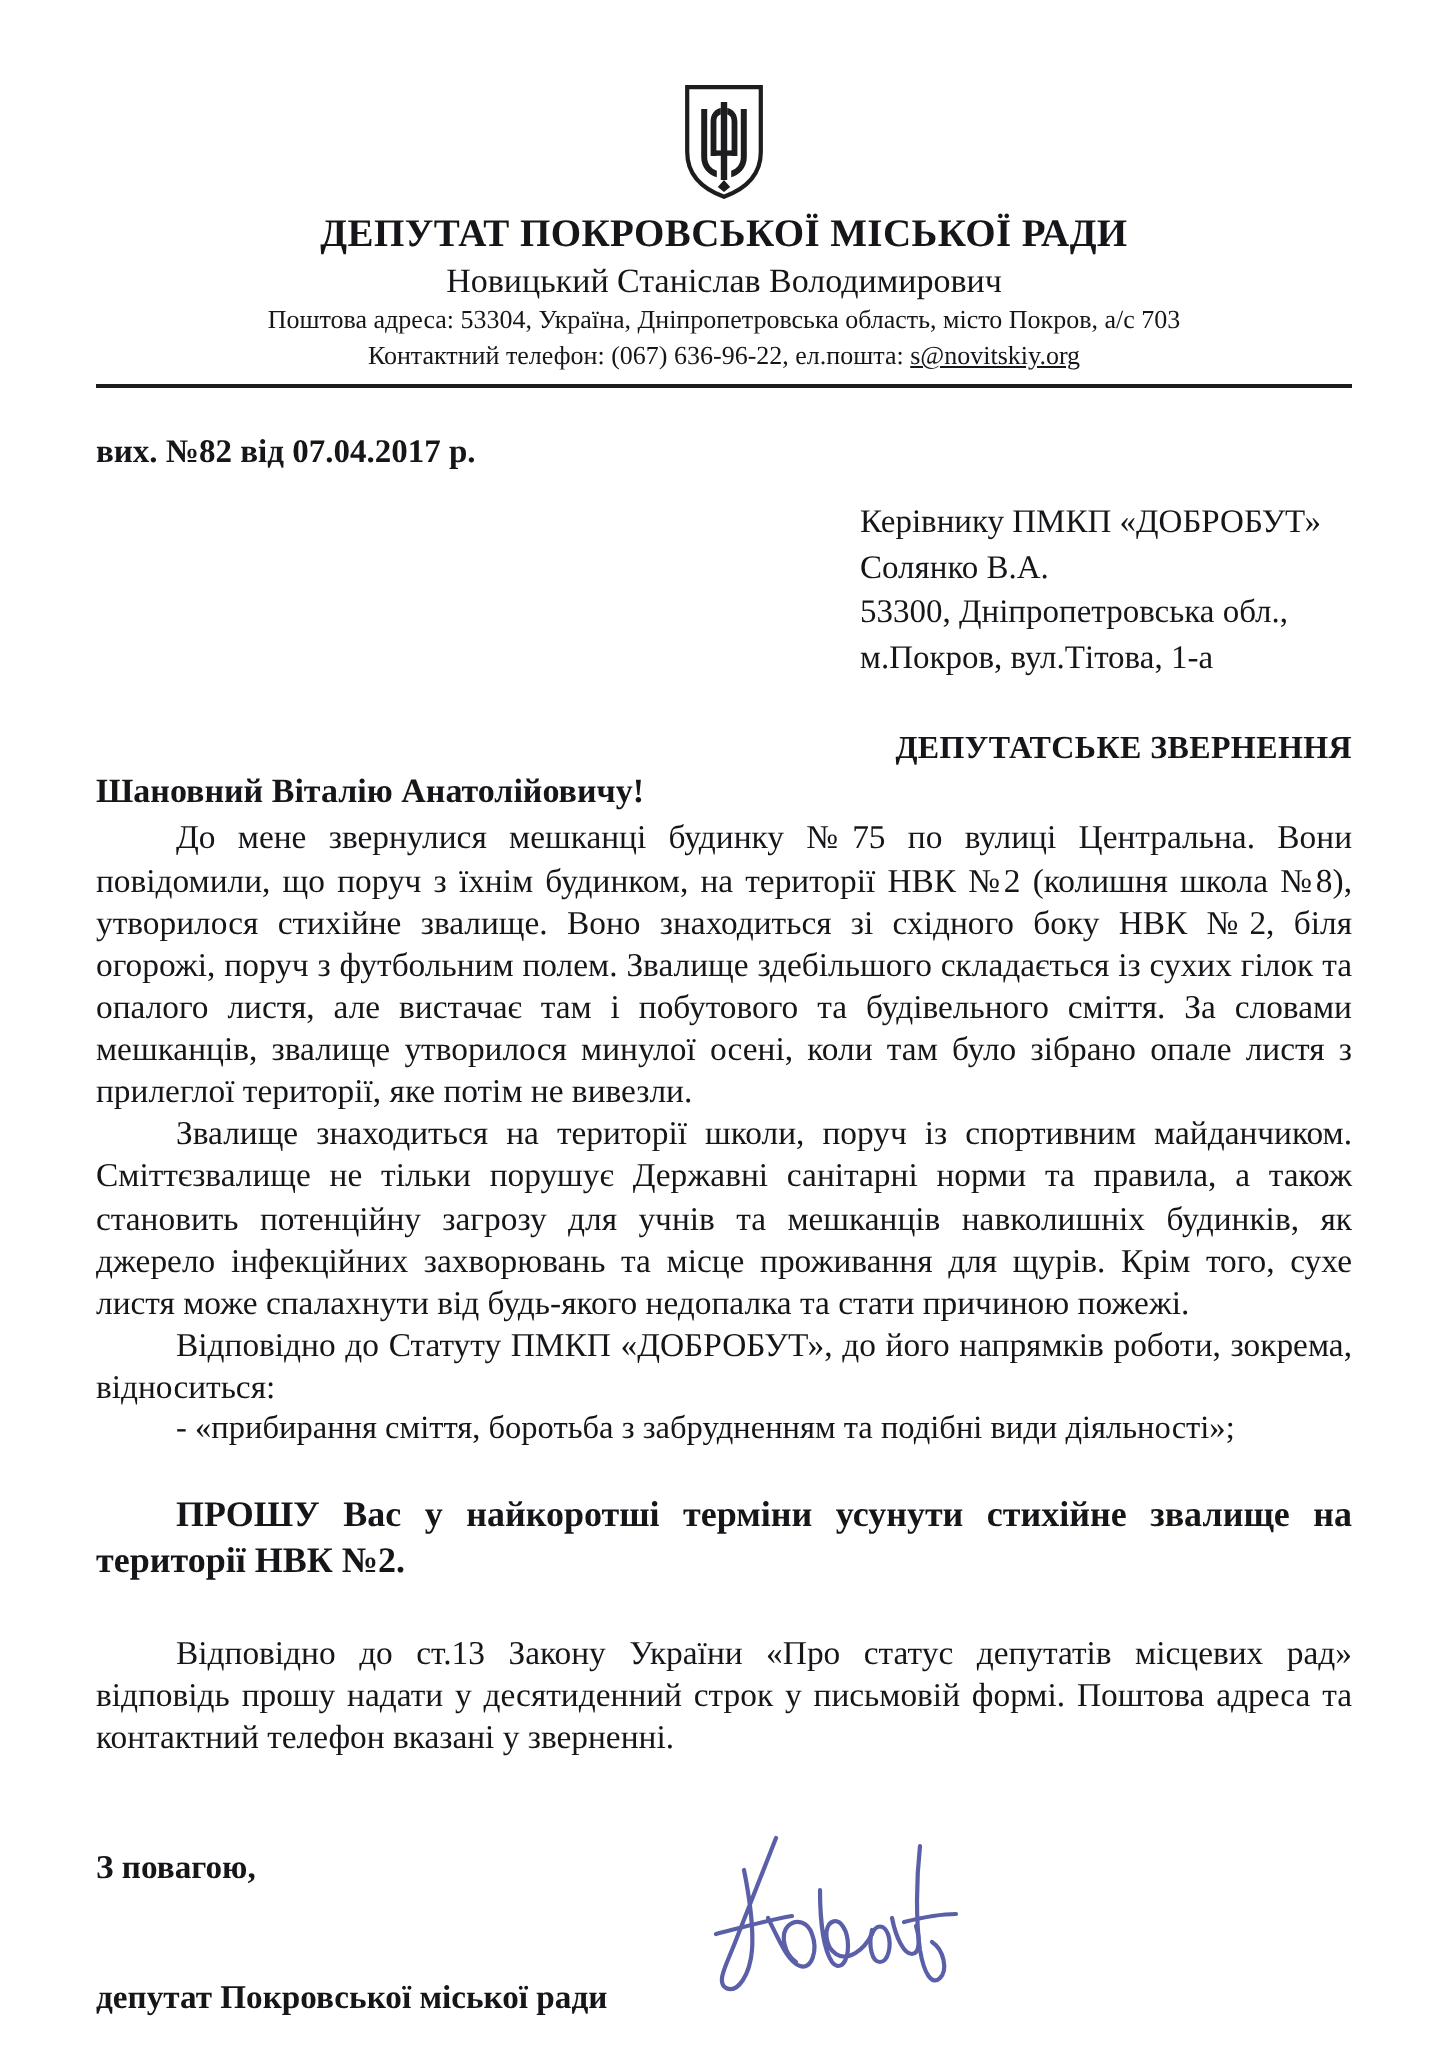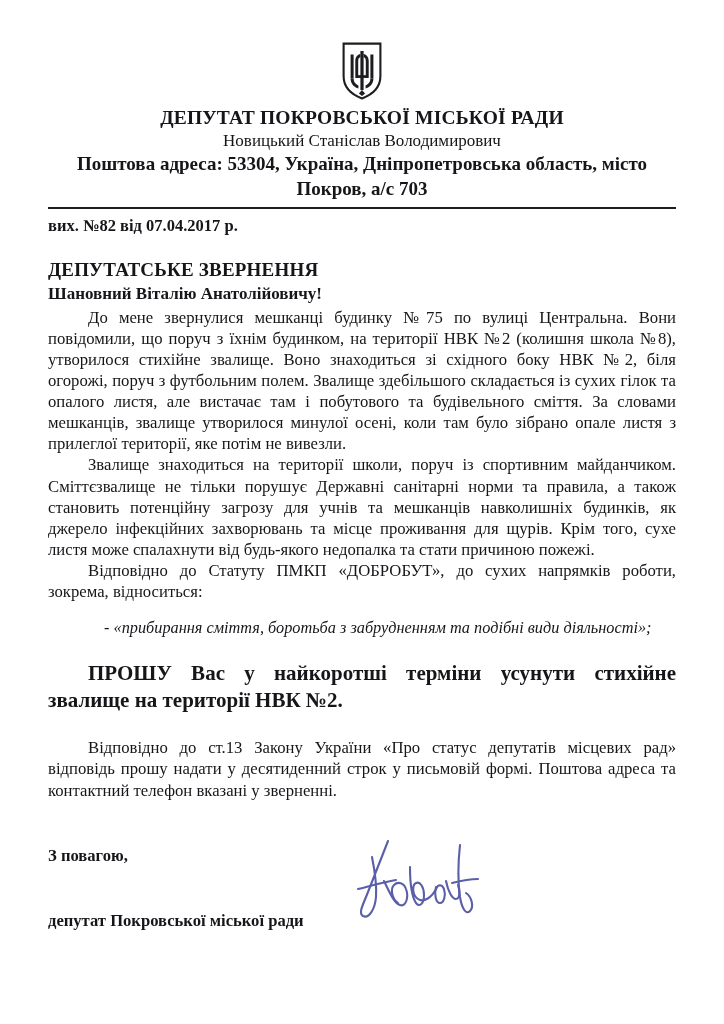--- a/index.html
+++ b/index.html
@@ -51,58 +51,58 @@
     margin: 1px 0 0 0;
   }
   .person-name {
     font-size: 17px;
     font-weight: normal;
     line-height: 1.25;
     margin: 1px 0 0 0;
   }
   .postal-line,
   .contact-line {
-    font-size: 19px;
+    font-size: 13px;
     line-height: 1.3;
     margin: 1px 0 0 0;
-    font-weight: bold;
+    font-weight: normal;
   }
   .email-link {
     text-decoration: underline;
     color: #16161a;
   }
 
   .rule {
     border: 0;
     border-top: 2.1px solid #1d1d20;
     margin: 5px 0 0 0;
     width: 100%;
   }
 
   
   .ref-line {
     font-size: 16.5px;
     font-weight: bold;
-    margin: 7px 0 0 0;
+    margin: 22px 0 0 0;
     line-height: 1.2;
   }
 
   
   .addressee {
     margin: 14px 0 0 0;
     padding-left: 382px;
     font-size: 16.5px;
     line-height: 1.38;
   }
   .addressee div { white-space: nowrap; }
 
   
   .appeal-heading {
-    text-align: left;
-    font-size: 19px;
+    text-align: right;
+    font-size: 16px;
     font-weight: bold;
     margin: 24px 0 0 0;
     letter-spacing: 0.2px;
     line-height: 1.2;
   }
   .salutation {
     font-size: 17px;
     font-weight: bold;
     margin: 2px 0 0 0;
     line-height: 1.2;
@@ -115,27 +115,26 @@
     line-height: 1.265;
     text-align: justify;
     text-indent: 40px;
     margin: 0;
     hyphens: none;
   }
   .para + .para { margin-top: 0; }
   .quote-item {
     font-size: 16.3px;
     line-height: 1.265;
-    font-style: italic;
-    text-indent: 40px;
-    margin: 16px;
+    text-indent: 40px;
+    margin: 0;
     text-align: left;
   }
   .request {
-    font-size: 21px;
+    font-size: 18px;
     font-weight: bold;
     line-height: 1.27;
     text-align: justify;
     text-indent: 40px;
     margin: 21px 0 0 0;
   }
   .closing-para {
     font-size: 16.7px;
     line-height: 1.265;
     text-align: justify;
@@ -184,34 +183,41 @@
         <path d="M13.3 19 C13.3 15 15.4 12.6 18.4 12.0 L18.4 15.3 C16.6 15.9 16.2 17.1 16.2 19 Z"></path>
         <path d="M26.7 19 C26.7 15 24.6 12.6 21.6 12.0 L21.6 15.3 C23.4 15.9 23.8 17.1 23.8 19 Z"></path>
         <rect x="15.0" y="33.2" width="10" height="2.7"></rect>
         <path d="M20 48 L16.9 51.5 L20 54 L23.1 51.5 Z"></path>
       </g>
     </svg>
 
     <p class="org-title">ДЕПУТАТ ПОКРОВСЬКОЇ МІСЬКОЇ РАДИ</p>
     <p class="person-name">Новицький Станіслав Володимирович</p>
     <p class="postal-line">Поштова адреса: 53304, Україна, Дніпропетровська область, місто Покров, а/с 703</p>
+    <p class="contact-line"><span>Контактний телефон: (067) 636-96-22, ел.пошта: </span><a class="email-link" href="#">s@novitskiy.org</a></p>
   </div>
 
   <hr class="rule">
 
   <p class="ref-line">вих. №82 від 07.04.2017 р.</p>
 
+  <div class="addressee">
+    <div>Керівнику ПМКП «ДОБРОБУТ»</div>
+    <div>Солянко В.А.</div>
+    <div>53300, Дніпропетровська обл.,</div>
+    <div>м.Покров, вул.Тітова, 1-а</div>
+  </div>
 
   <p class="appeal-heading">ДЕПУТАТСЬКЕ ЗВЕРНЕННЯ</p>
   <p class="salutation">Шановний Віталію Анатолійовичу!</p>
 
   <div class="body-text">
     <p class="para">До мене звернулися мешканці будинку №75 по вулиці Центральна. Вони повідомили, що поруч з їхнім будинком, на території НВК №2 (колишня школа №8), утворилося стихійне звалище. Воно знаходиться зі східного боку НВК №2, біля огорожі, поруч з футбольним полем. Звалище здебільшого складається із сухих гілок та опалого листя, але вистачає там і побутового та будівельного сміття. За словами мешканців, звалище утворилося минулої осені, коли там було зібрано опале листя з прилеглої території, яке потім не вивезли.</p>
     <p class="para">Звалище знаходиться на території школи, поруч із спортивним майданчиком. Сміттєзвалище не тільки порушує Державні санітарні норми та правила, а також становить потенційну загрозу для учнів та мешканців навколишніх будинків, як джерело інфекційних захворювань та місце проживання для щурів. Крім того, сухе листя може спалахнути від будь-якого недопалка та стати причиною пожежі.</p>
-    <p class="para">Відповідно до Статуту ПМКП «ДОБРОБУТ», до сухих напрямків роботи, зокрема, відноситься:</p>
+    <p class="para">Відповідно до Статуту ПМКП «ДОБРОБУТ», до його напрямків роботи, зокрема, відноситься:</p>
     <p class="quote-item">- «прибирання сміття, боротьба з забрудненням та подібні види діяльності»;</p>
 
     <p class="request">ПРОШУ Вас у найкоротші терміни усунути стихійне звалище на території НВК №2.</p>
 
     <p class="closing-para">Відповідно до ст.13 Закону України «Про статус депутатів місцевих рад» відповідь прошу надати у десятиденний строк у письмовій формі. Поштова адреса та контактний телефон вказані у зверненні.</p>
   </div>
 
   <div class="signature-block">
     <div class="sig-role">
       <div>З повагою,</div>

